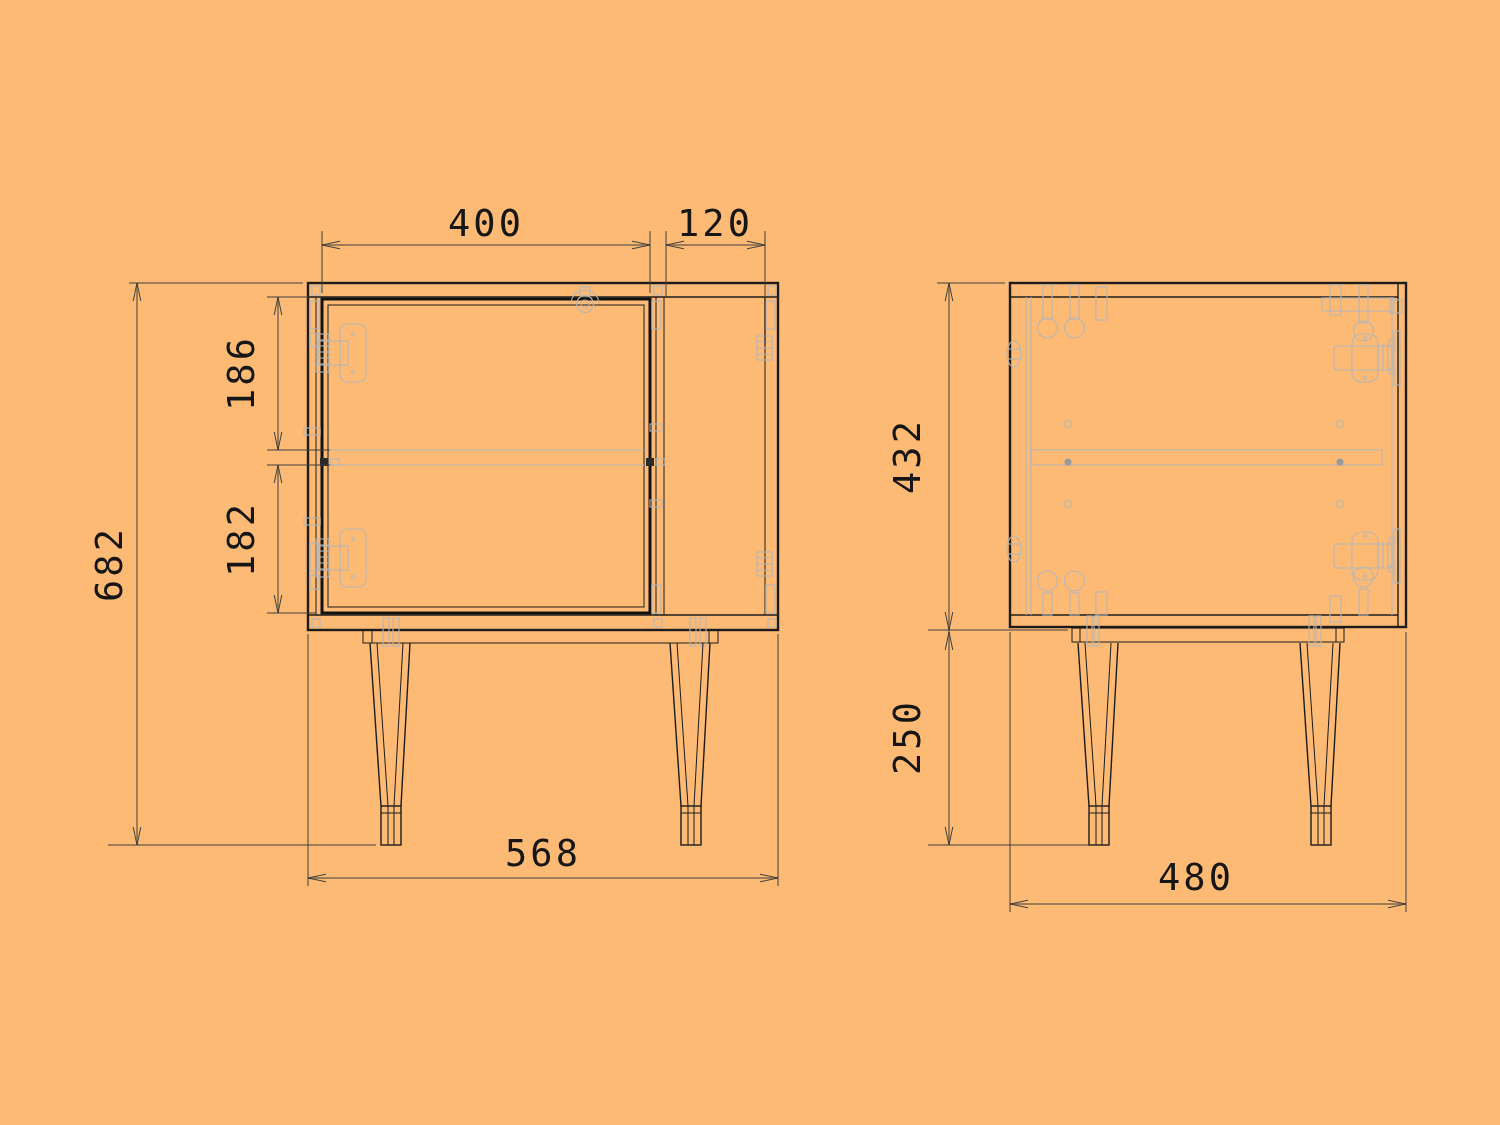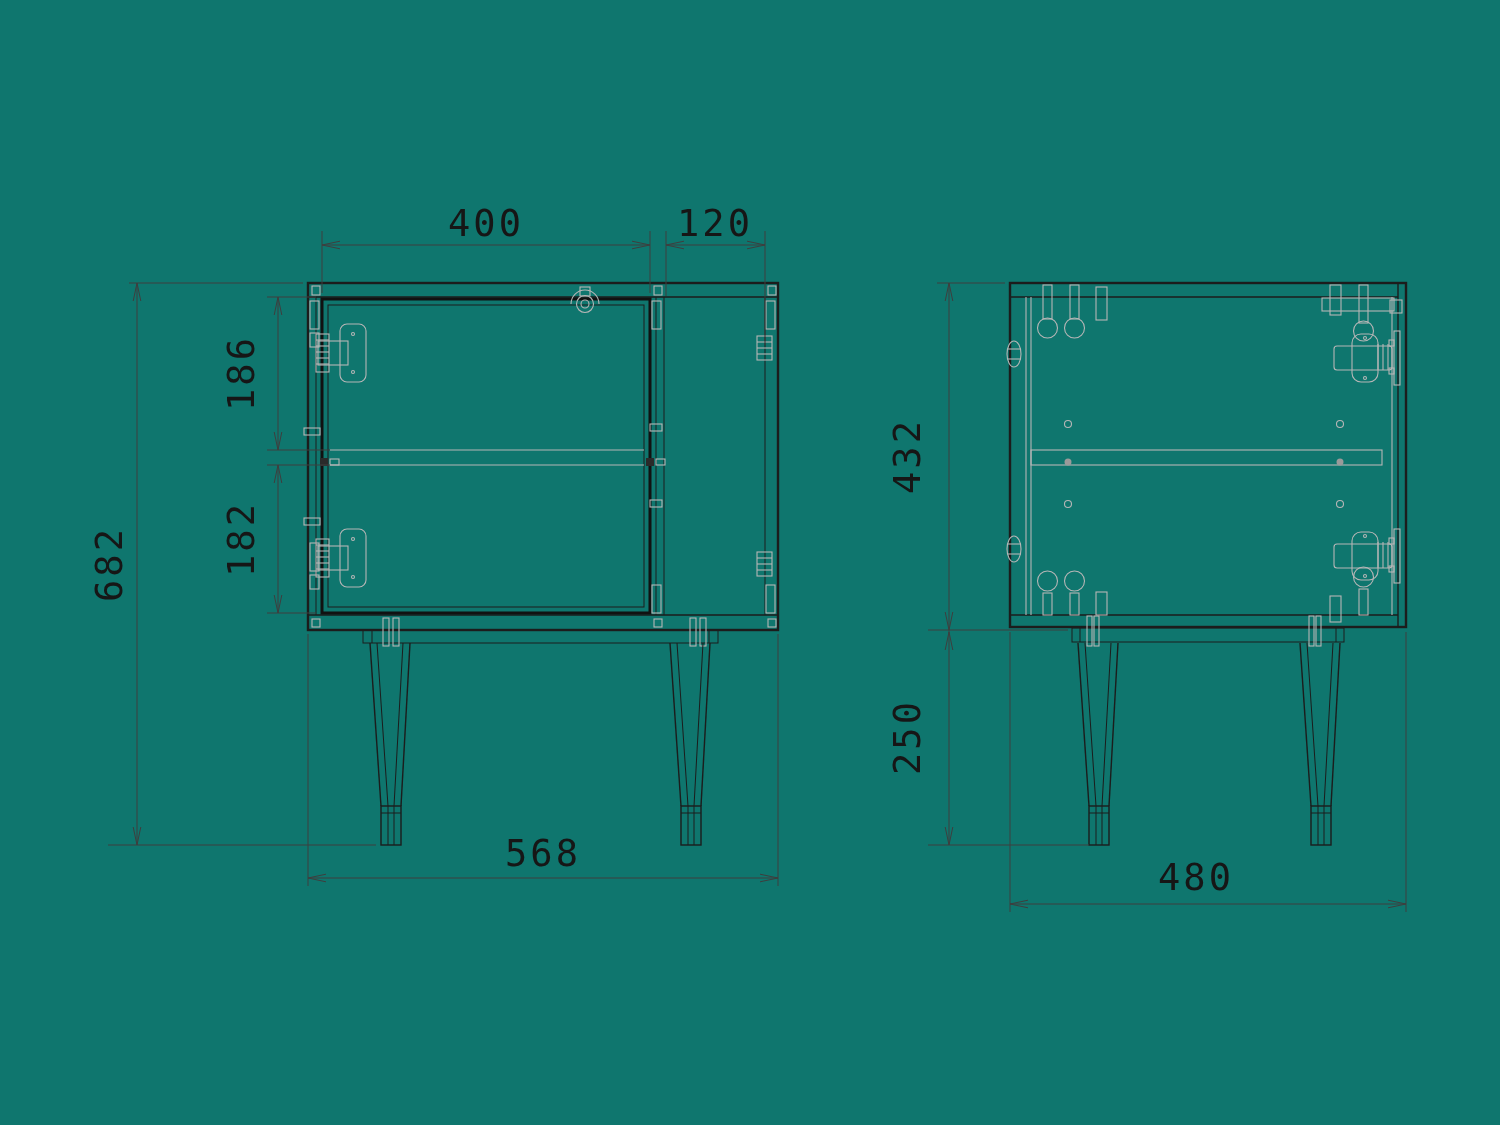--- a/index.html
+++ b/index.html
@@ -1,16 +1,16 @@
 <!DOCTYPE html>
 <html><head>
 <meta charset="utf-8">
 <style>
   html,body{margin:0;padding:0;background:#ffffff;}
-  .stage{width:1500px;height:1125px;background:#0f766e;position:relative;overflow:hidden;}
+  .stage{width:1500px;height:1125px;background:#fdba74;position:relative;overflow:hidden;}
   svg{display:block;}
   
   .k  {stroke:#1c1c1c;stroke-width:1.4;fill:none;}
   .k2 {stroke:#1c1c1c;stroke-width:2.4;fill:none;}
   .door{stroke:#111111;stroke-width:3;fill:none;}
   .thin{stroke:#1c1c1c;stroke-width:1;fill:none;}
   .h  {stroke:#b6b6b6;stroke-width:1.1;fill:none;}
   .hf {fill:#9a9a9a;stroke:none;}
   .solid{fill:#2a2a2a;stroke:none;}
   .d  {stroke:#3e3e3e;stroke-width:1;fill:none;}

